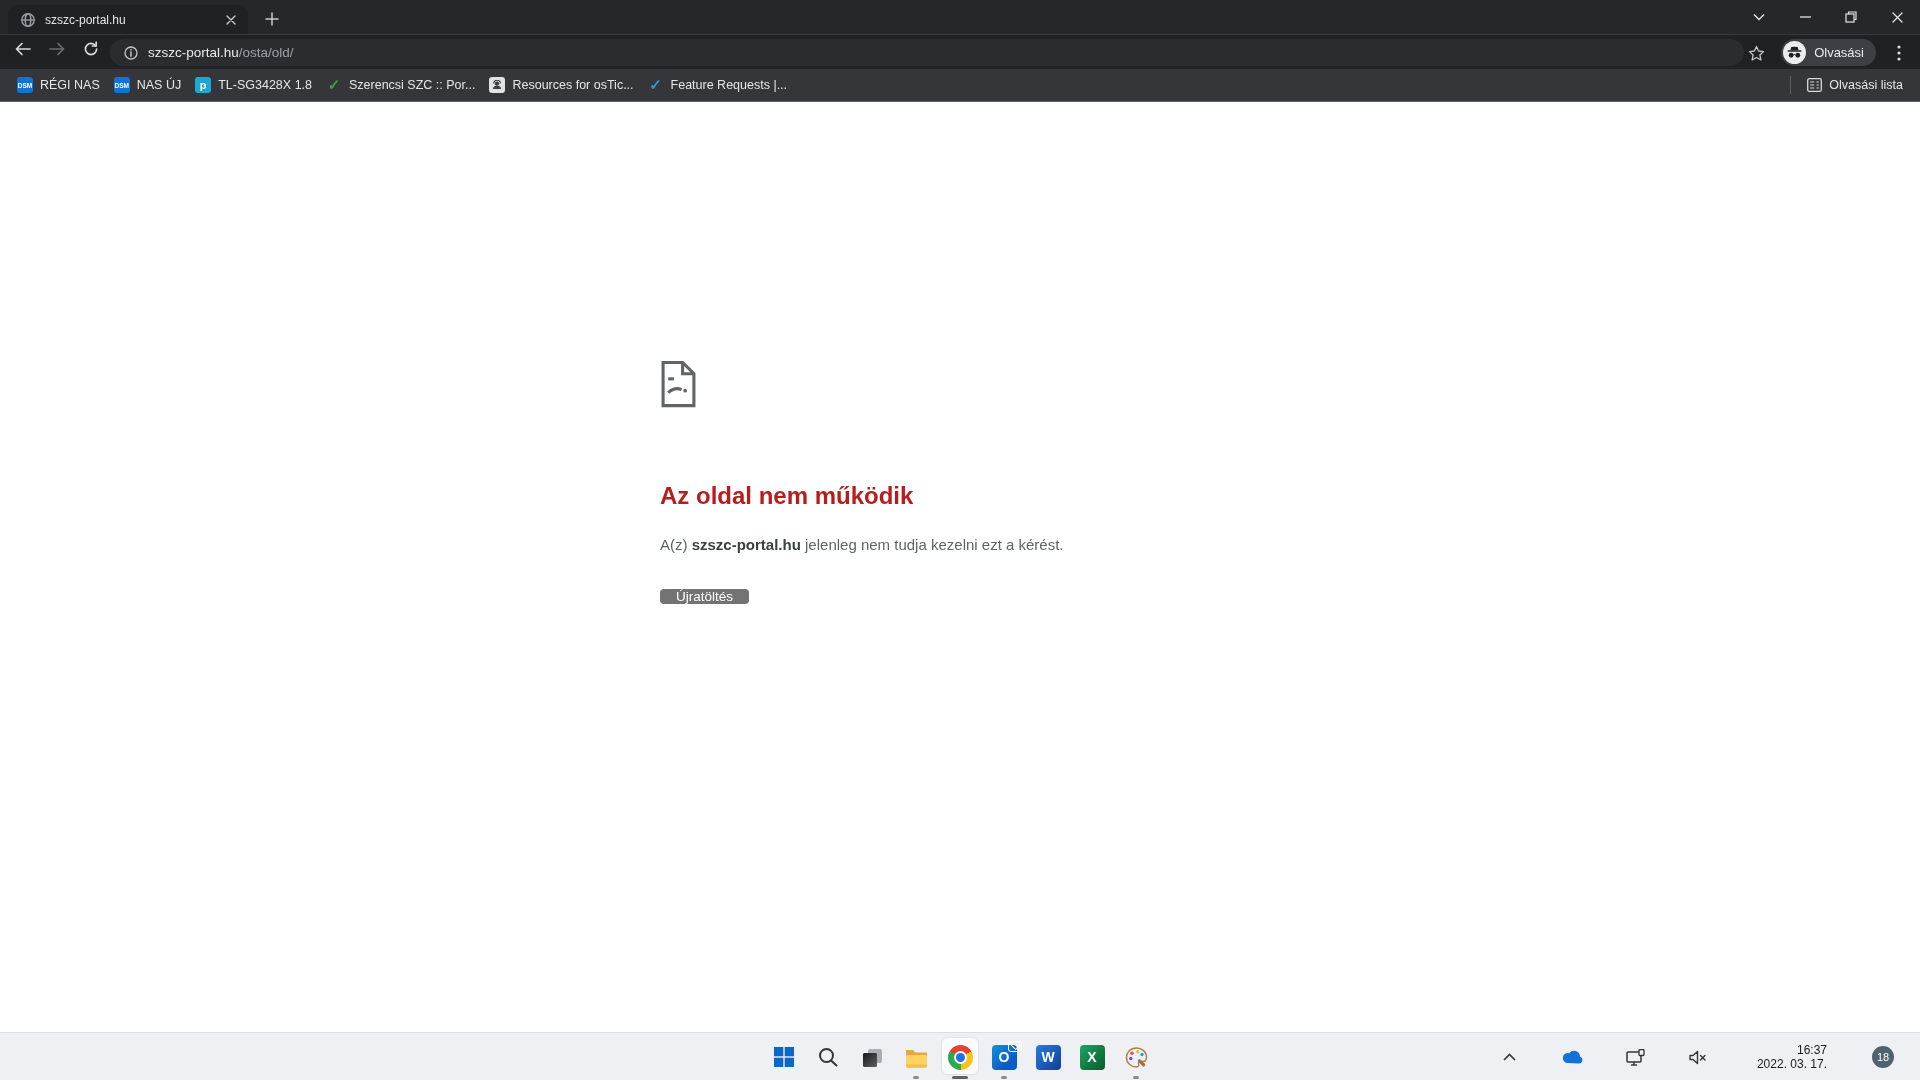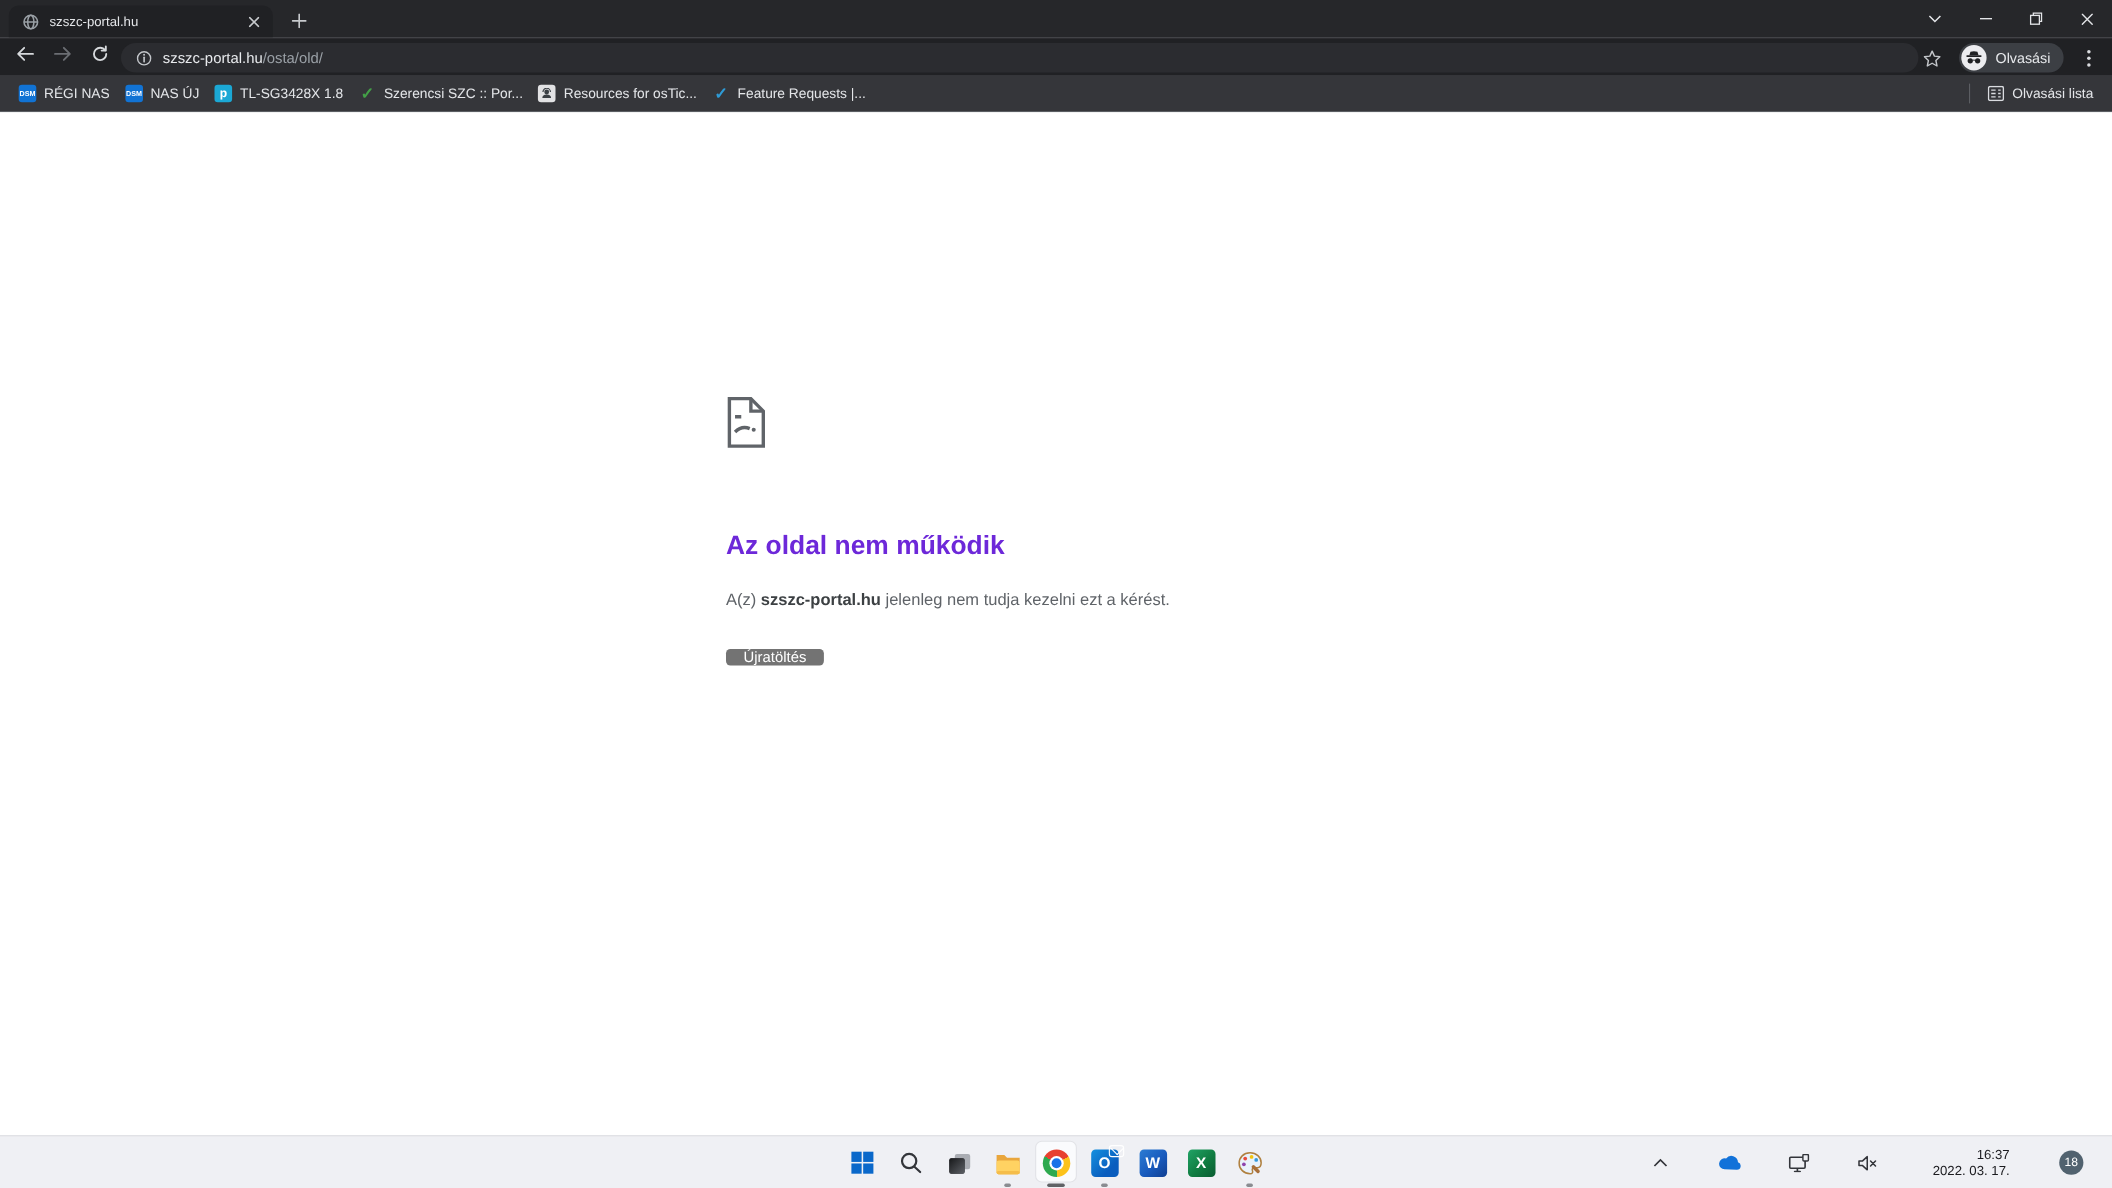--- a/index.html
+++ b/index.html
@@ -62,21 +62,21 @@
   .chk.g { color:#43a047; }
   .chk.b { color:#2e9bd6; }
   .ost { background:#e2e2e4; border-radius:3px; }
   .bm-spacer { flex:1 1 auto; }
   .bm-divider { width:1px; height:18px; background:#5c5e63; margin:0 8px; }
 
   
   .content { position:absolute; left:0; top:102px; width:1920px; height:930px;
     background:#ffffff; }
   .err { position:absolute; left:660px; top:258px; width:700px; }
-  .err h1 { margin-top:70px; font-size:24px; font-weight:600; color:#6d28d9; }
+  .err h1 { margin-top:70px; font-size:24px; font-weight:600; color:#b91c1c; }
   .err .msg { margin-top:26px; font-size:15px; color:#5f6368; }
   .err .msg b { color:#3c4043; }
   .err .code { margin-top:22px; font-size:12.5px; color:#70757a; }
   .reload-btn { margin-top:36px; display:inline-block; background:#737373;
     color:#fff; font-size:13.5px; font-weight:500; border:none; border-radius:4px;
     padding:0 16px; font-family:"Liberation Sans", sans-serif; cursor:pointer; }
 
   
   .taskbar { position:absolute; left:0; top:1032px; width:1920px; height:48px;
     background:#eff0f4; border-top:1px solid #dddee2; }

